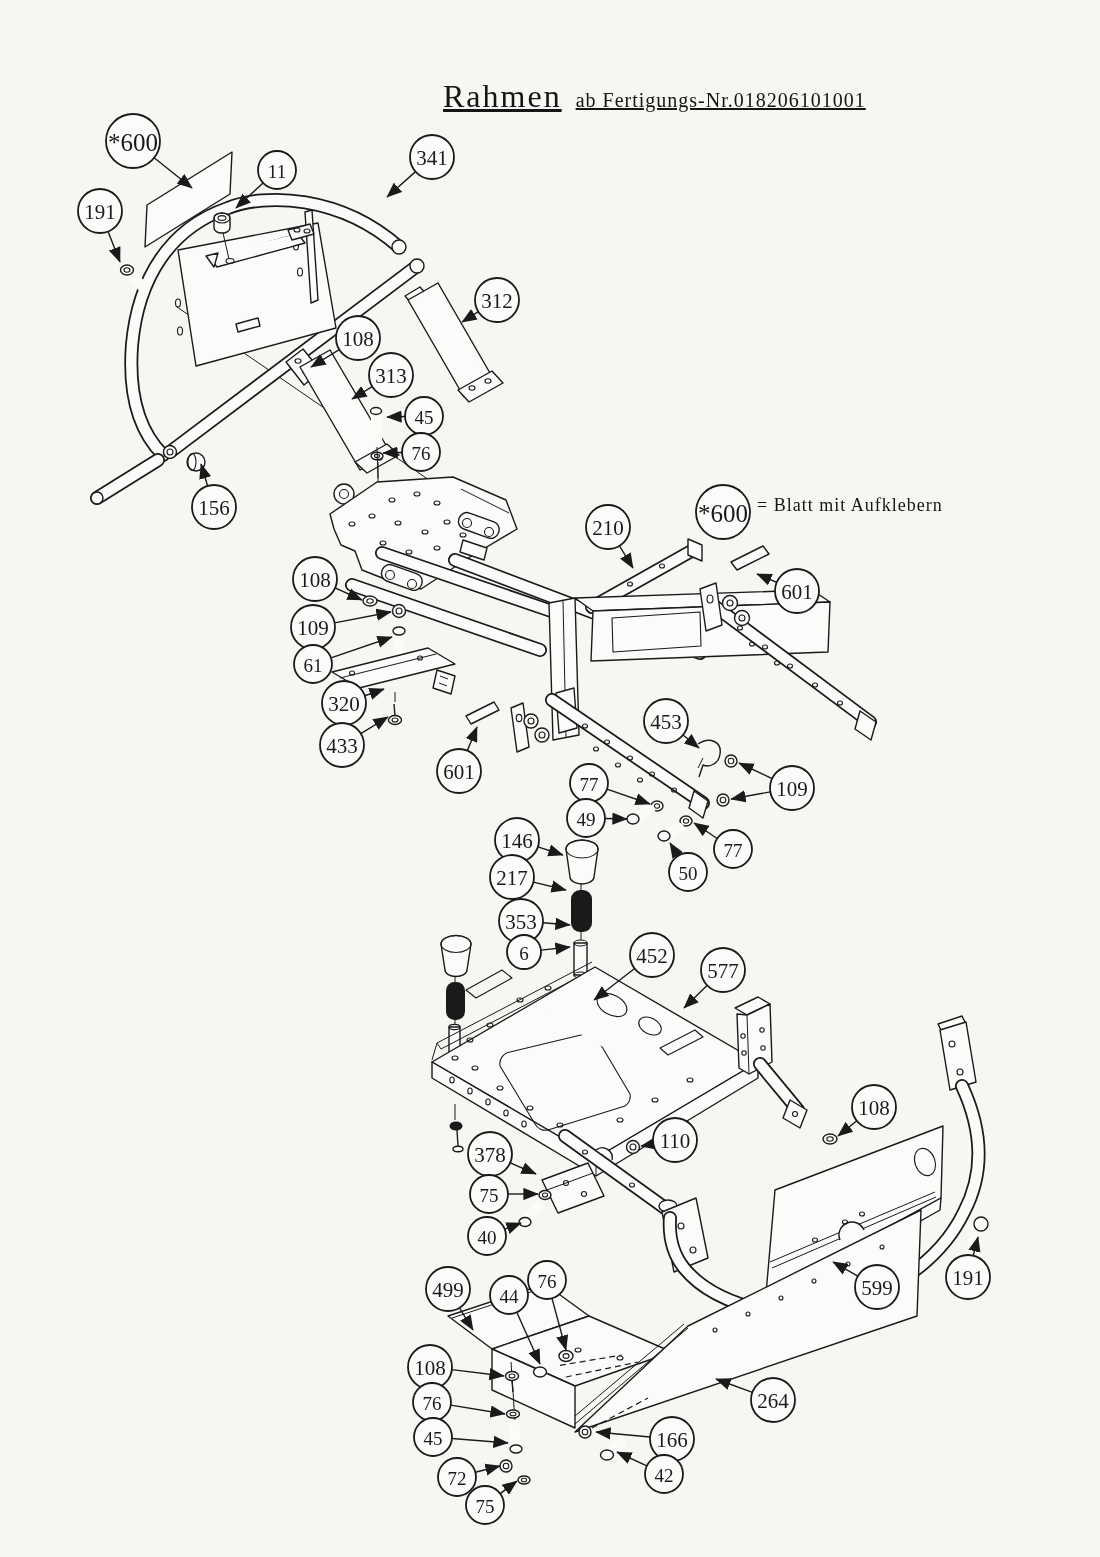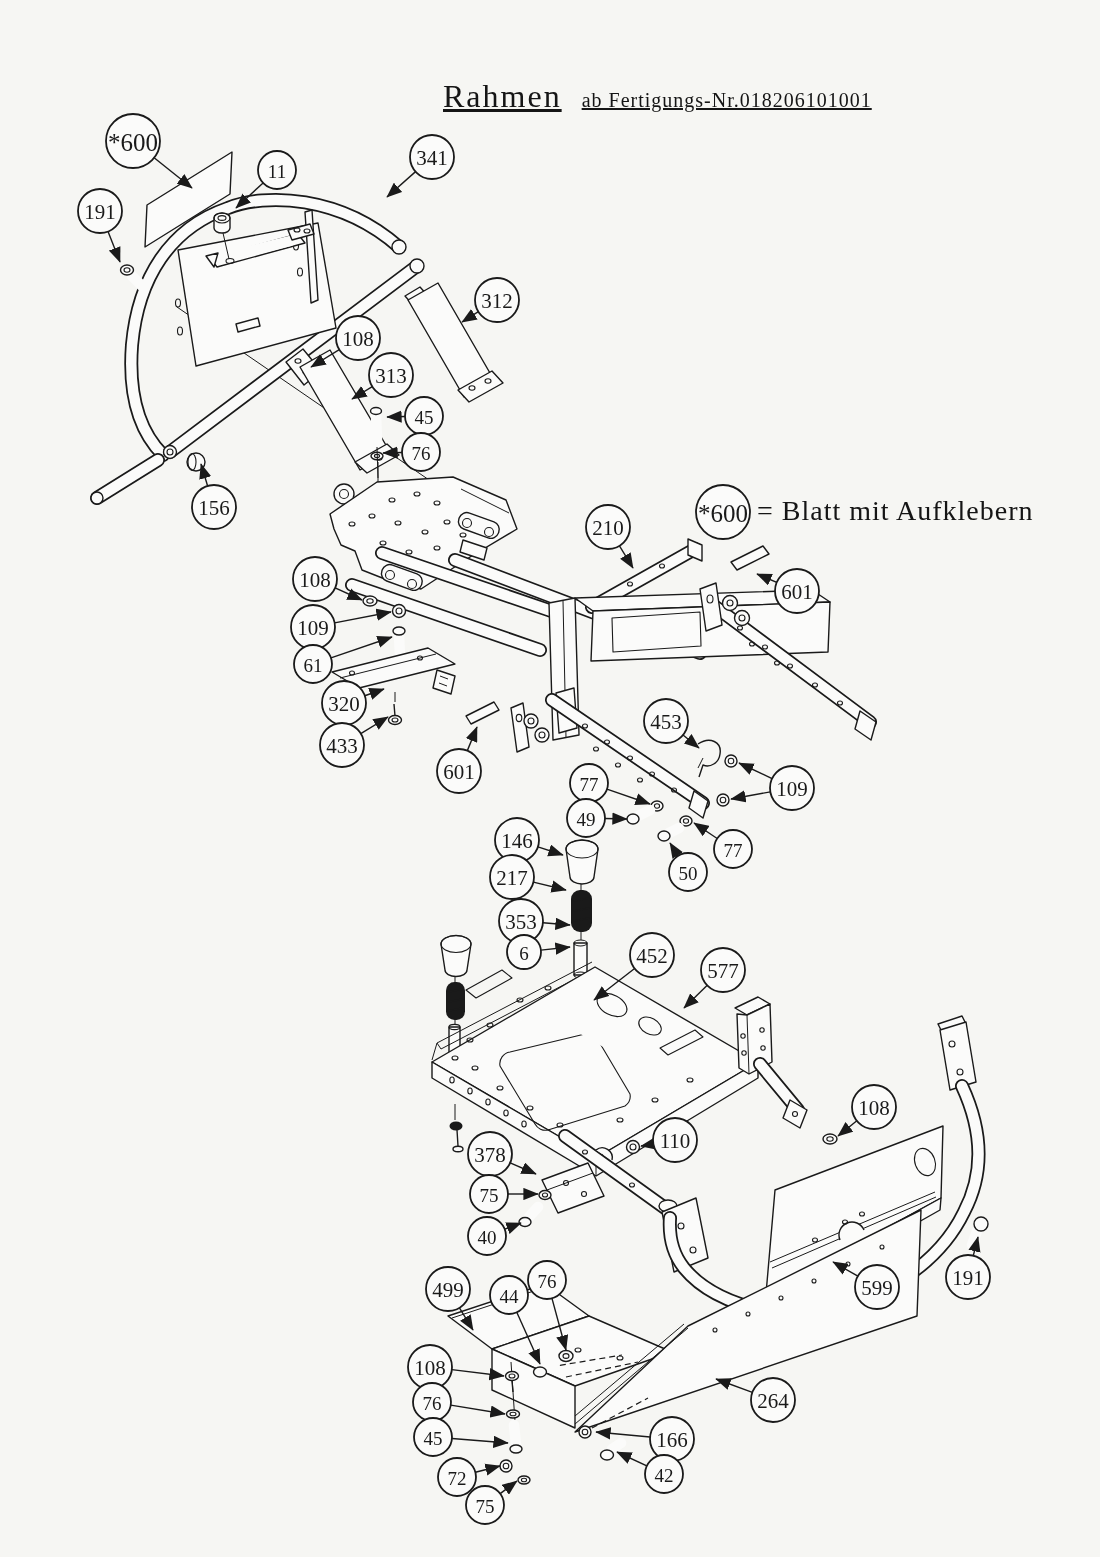--- a/index.html
+++ b/index.html
@@ -4,30 +4,30 @@
 <style>
   html,body{margin:0;padding:0;}
   body{
     width:1100px;height:1557px;position:relative;
     background:#f6f6f3;
     font-family:"Liberation Serif", serif;
     color:#151515;
   }
   .page-title{
     position:absolute;left:443px;top:78px;white-space:nowrap;
-    display:flex;align-items:baseline;gap:20px;
+    display:flex;align-items:baseline;gap:14px;
   }
   .page-title .main{
     font-size:32px;letter-spacing:2px;text-decoration:underline;
   }
   .page-title .serial{
     font-size:20px;letter-spacing:1px;text-decoration:underline;
   }
   .note-text{
-    position:absolute;left:757px;top:495px;font-size:28px;white-space:nowrap;
+    position:absolute;left:757px;top:495px;font-size:18px;white-space:nowrap;
     letter-spacing:1px;
   }
   svg{position:absolute;left:0;top:0;}
   
   #parts *{stroke:#1a1a1a;stroke-width:1.4;fill:none;stroke-linejoin:round;}
   #parts .fw{fill:#fbfbfa;}
   #parts .h{stroke-width:1.1;}
   #parts .thin{stroke-width:1;}
   #parts .dash{stroke-dasharray:6 4;stroke-width:1.2;}
   #parts .blk{fill:#1a1a1a;stroke:none;}

